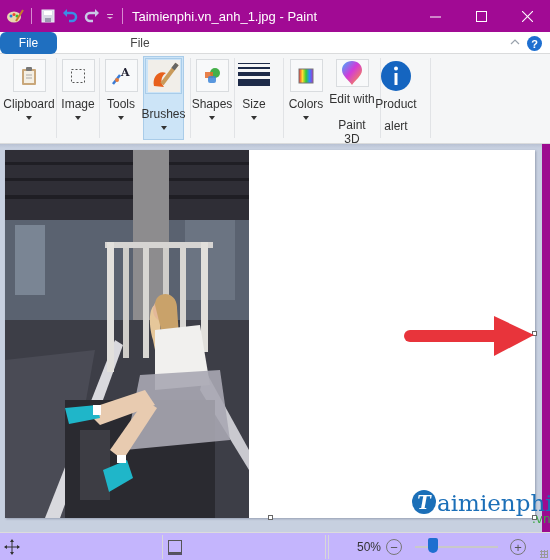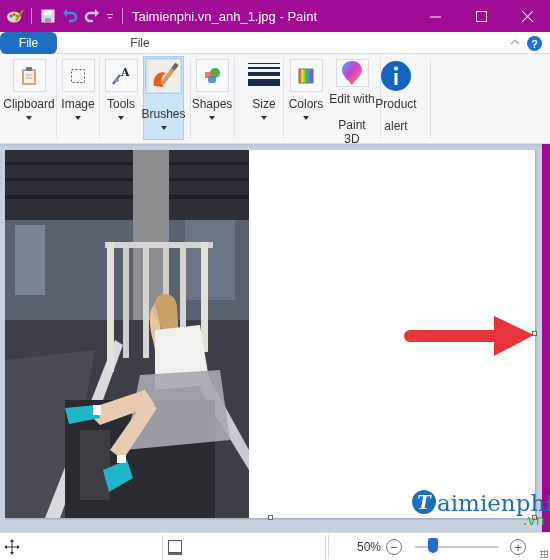--- a/index.html
+++ b/index.html
@@ -38,27 +38,27 @@
   
   .canvas-area { position: absolute; left: 0; top: 144px; width: 542px; height: 388px; background: #c7d0e0; overflow: hidden; }
   .canvas-area::after { content: ""; position: absolute; left: 0; top: 0; right: 0; height: 4px; background: linear-gradient(#b8c1d3, #c7d0e0); }
   .page { position: absolute; left: 5px; top: 6px; width: 530px; height: 368px; background: #fff; box-shadow: 1px 1px 2px rgba(80,90,110,0.4); }
   .photo { position: absolute; left: 0; top: 0; width: 244px; height: 368px; overflow: hidden; background: #3b3b45; }
   .handle { position: absolute; width: 5px; height: 5px; border: 1px solid #666; background: #fff; }
   .arrow-annot { position: absolute; left: 402px; top: 314px; }
   .watermark { position: absolute; left: 412px; top: 490px; display: flex; align-items: flex-end; }
   .wm-t { width: 24px; height: 24px; border-radius: 50%; background: #1b6fb8; color: #fff; font-family: "DejaVu Serif", serif; font-style: italic; font-weight: bold; font-size: 18px; display: flex; align-items: center; justify-content: center; }
   .wm-text { font-family: "DejaVu Serif", serif; font-size: 23px; color: #1b6fb8; margin-left: 1px; line-height: 22px; }
-  .wm-vn { position: absolute; right: 8px; top: 22px; font-size: 14px; color: #3ea847; font-family: "DejaVu Sans", sans-serif; }
+  .wm-vn { position: absolute; right: 2px; top: 22px; font-size: 12px; color: #3ea847; font-family: "DejaVu Sans", sans-serif; }
 
   
   .rstrip { position: absolute; left: 542px; top: 144px; width: 8px; height: 388px; background: #9c0b8f; }
 
   
-  .statusbar { position: absolute; left: 0; top: 532px; width: 550px; height: 28px; background: #ffffff; border-top: 1px solid #dcdcdc; }
+  .statusbar { position: absolute; left: 0; top: 532px; width: 550px; height: 28px; background: #c4b5fd; border-top: 1px solid #dcdcdc; }
   .sb-item { position: absolute; top: 0; height: 28px; display: flex; align-items: center; }
   .sb-sep { position: absolute; top: 2px; width: 1px; height: 24px; background: #d8d8d8; }
   .zoom-lbl { font-size: 12px; color: #333; }
   .zbtn { width: 16px; height: 16px; border-radius: 50%; border: 1px solid #777; display: flex; align-items: center; justify-content: center; font-size: 13px; color: #555; line-height: 1; }
   .slider-track { position: absolute; left: 415px; top: 13px; width: 83px; height: 2px; background: #c9c9c9; }
   .slider-thumb { position: absolute; top: 5px; width: 10px; height: 15px; background: #1e6fd0; border-radius: 2px 2px 5px 5px; }
   .grip { position: absolute; right: 2px; bottom: 2px; width: 8px; height: 8px; background-image: radial-gradient(#999 1px, transparent 1.2px); background-size: 3px 3px; }
 </style>
 </head>
 <body>
@@ -194,21 +194,21 @@
           <circle cx="13" cy="7" r="5" fill="#45b04a"></circle>
           <rect x="3" y="6" width="8" height="6" fill="#e66c2c" opacity="0.85"></rect>
           <rect x="6" y="10" width="8" height="7" rx="2" fill="#3d86d8" opacity="0.85"></rect>
         </svg>
     </div>
     <span class="lbl">Shapes</span>
     <span class="arrow"></span>
   </div>
   <span class="gsep" style="left:234px"></span>
 
-  <div class="group noborder" style="left:244px;width:40px">
+  <div class="group noborder" style="left:234px;width:40px">
     <div class="icon-box" style="width:34px">
       <svg width="34" height="30" viewBox="0 0 34 30">
           <rect x="1" y="2" width="32" height="1" fill="#1d2a48"></rect>
           <rect x="1" y="6" width="32" height="2" fill="#1d2a48"></rect>
           <rect x="1" y="11" width="32" height="4" fill="#1d2a48"></rect>
           <rect x="1" y="18" width="32" height="7" fill="#1d2a48"></rect>
         </svg>
     </div>
     <span class="lbl">Size</span>
     <span class="arrow"></span>

